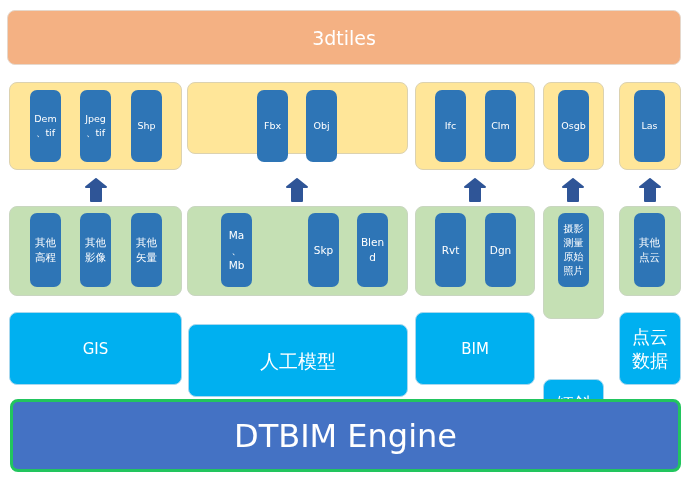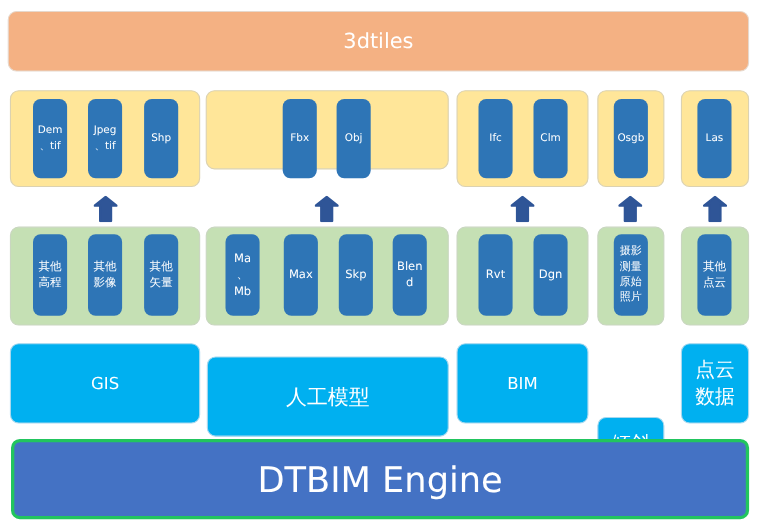--- a/index.html
+++ b/index.html
@@ -42,24 +42,23 @@
 </div>
 <div class="box cat" style="left:9px;top:312px;width:173px;height:73px;font-size:15px;">
   <span>GIS</span>
 </div>
 
 <div class="box fmt-group" style="left:187px;top:82px;width:221px;height:72px;">
   <div class="chip up" style="left:69px;">Fbx</div>
   <div class="chip up" style="left:118px;">Obj</div>
 </div>
 <div class="box src-group" style="left:187px;top:206px;width:221px;height:90px;">
-  <div class="chip down" style="left:17px;">Ma
+  <div class="chip down" style="left:33px;">Ma
 、
 Mb</div>
-  <div class="chip down" style="left:70px;">Max</div>
   <div class="chip down" style="left:120px;">Skp</div>
   <div class="chip down" style="left:169px;">Blen
 d</div>
 </div>
 <div class="box cat" style="left:188px;top:312px;width:220px;height:73px;font-size:19px;margin-top:12px;">
   <span>人工模型</span>
 </div>
 
 <div class="box fmt-group" style="left:415px;top:82px;width:120px;height:88px;">
   <div class="chip up" style="left:19px;">Ifc</div>
@@ -69,21 +68,21 @@
   <div class="chip down" style="left:19px;">Rvt</div>
   <div class="chip down" style="left:69px;">Dgn</div>
 </div>
 <div class="box cat" style="left:415px;top:312px;width:120px;height:73px;font-size:15px;">
   <span>BIM</span>
 </div>
 
 <div class="box fmt-group" style="left:543px;top:82px;width:61px;height:88px;">
   <div class="chip up" style="left:14px;">Osgb</div>
 </div>
-<div class="box src-group" style="left:543px;top:206px;width:61px;height:90px;text-decoration:underline;">
+<div class="box src-group" style="left:543px;top:206px;width:61px;height:113px;text-decoration:underline;">
   <div class="chip down" style="left:14px;font-size:10px;line-height:14px;">摄影
 测量
 原始
 照片</div>
 </div>
 <div class="box cat small" style="left:543px;top:332px;width:61px;height:73px;margin-top:47px;">
   <span>倾斜
 数据</span>
 </div>
 

